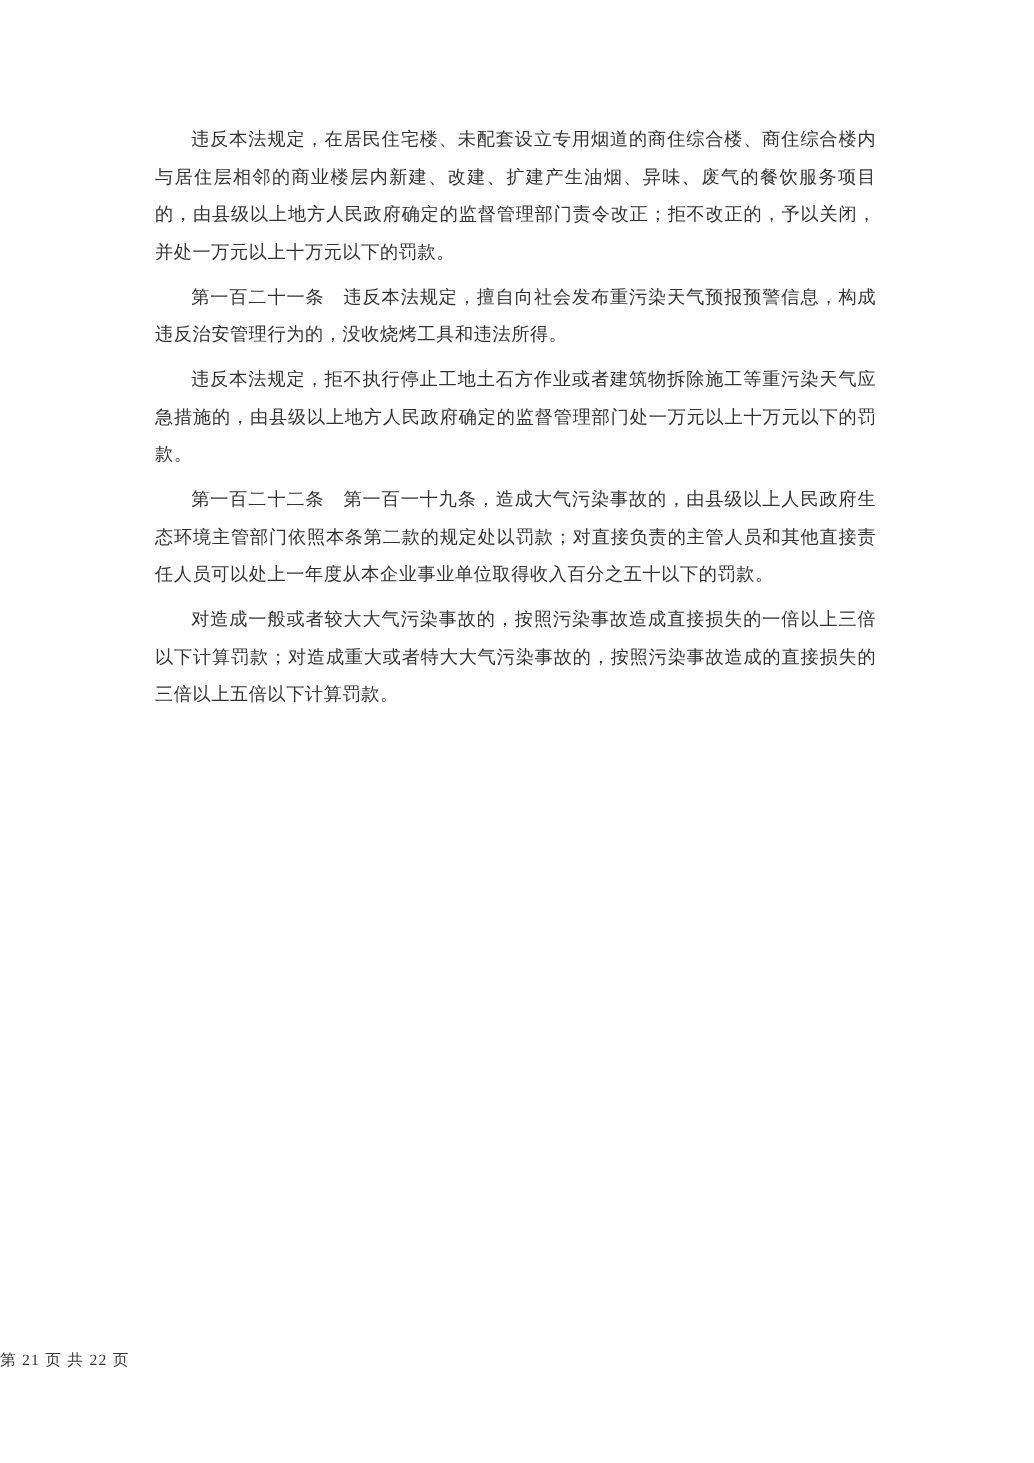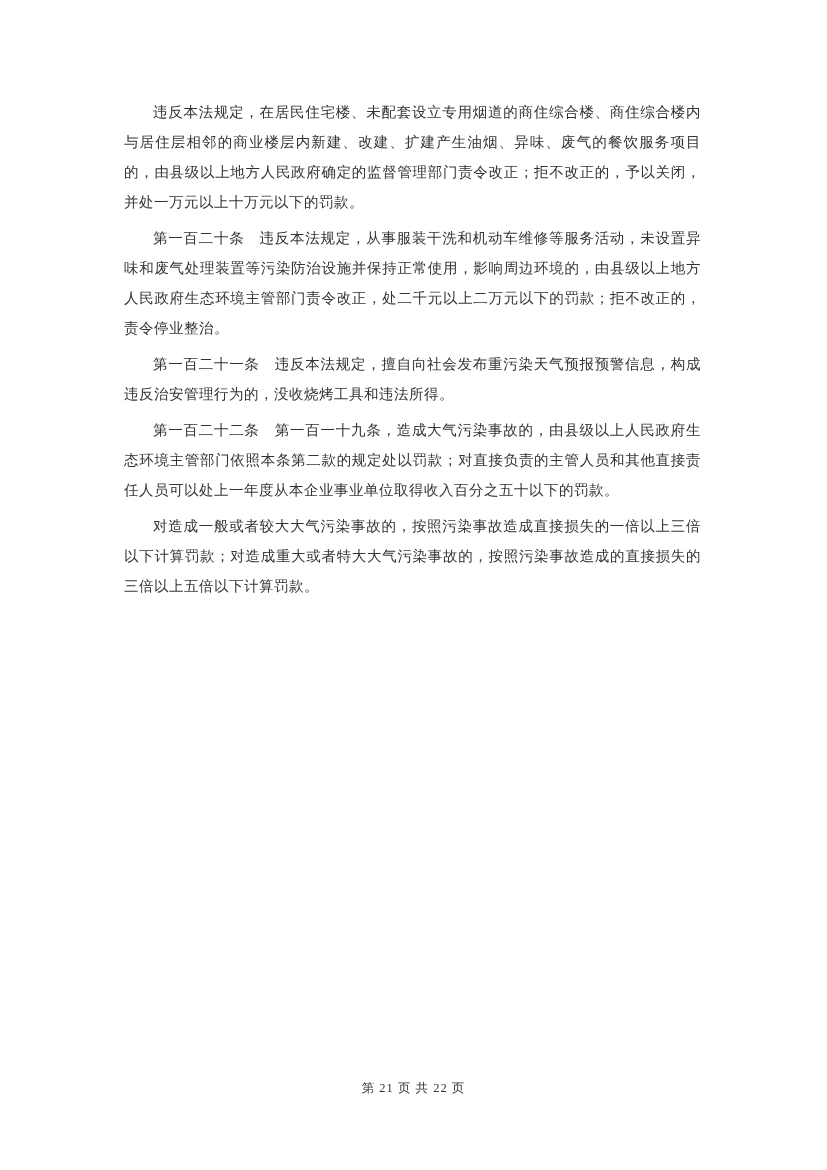--- a/index.html
+++ b/index.html
@@ -31,32 +31,32 @@
   }
   .content p {
     margin: 0 0 6px 0;
     text-indent: 2em;
   }
   .page-footer {
     position: absolute;
     top: 1078px;
     left: 0;
     width: 827px;
-    text-align: center;
+    text-align: left;
     font-size: 12.5px;
     line-height: 20px;
     color: #333333;
     letter-spacing: 1px;
   }
 </style>
 </head>
 <body>
 
 <div class="page">
   <div class="content">
     <p>违反本法规定，在居民住宅楼、未配套设立专用烟道的商住综合楼、商住综合楼内与居住层相邻的商业楼层内新建、改建、扩建产生油烟、异味、废气的餐饮服务项目的，由县级以上地方人民政府确定的监督管理部门责令改正；拒不改正的，予以关闭，并处一万元以上十万元以下的罚款。</p>
-    <p>第一百二十条　违反本法规定，从事服装干洗和机动车维修等服务活动，未设置异味和废气处理装置等污染防治设施并保持正常使用，影响周边环境的，由县级以上地方人民政府生态环境主管部门责令改正，处二千元以上二万元以下的罚款；拒不改正的，责令停业整治。</p>
     <p>第一百二十一条　违反本法规定，擅自向社会发布重污染天气预报预警信息，构成违反治安管理行为的，没收烧烤工具和违法所得。</p>
+    <p>违反本法规定，拒不执行停止工地土石方作业或者建筑物拆除施工等重污染天气应急措施的，由县级以上地方人民政府确定的监督管理部门处一万元以上十万元以下的罚款。</p>
     <p>第一百二十二条　第一百一十九条，造成大气污染事故的，由县级以上人民政府生态环境主管部门依照本条第二款的规定处以罚款；对直接负责的主管人员和其他直接责任人员可以处上一年度从本企业事业单位取得收入百分之五十以下的罚款。</p>
     <p>对造成一般或者较大大气污染事故的，按照污染事故造成直接损失的一倍以上三倍以下计算罚款；对造成重大或者特大大气污染事故的，按照污染事故造成的直接损失的三倍以上五倍以下计算罚款。</p>
   </div>
   <div class="page-footer">第 21 页 共 22 页</div>
 </div>
 
 </body></html>

